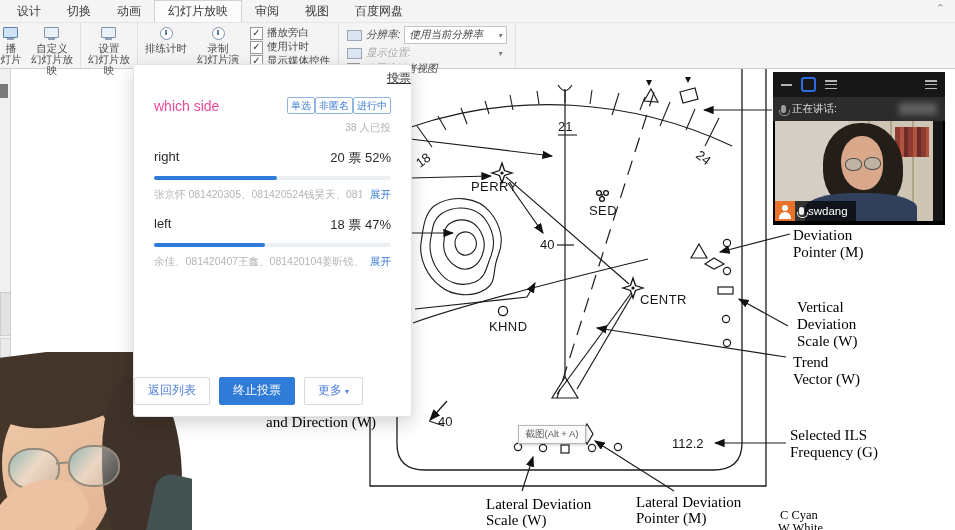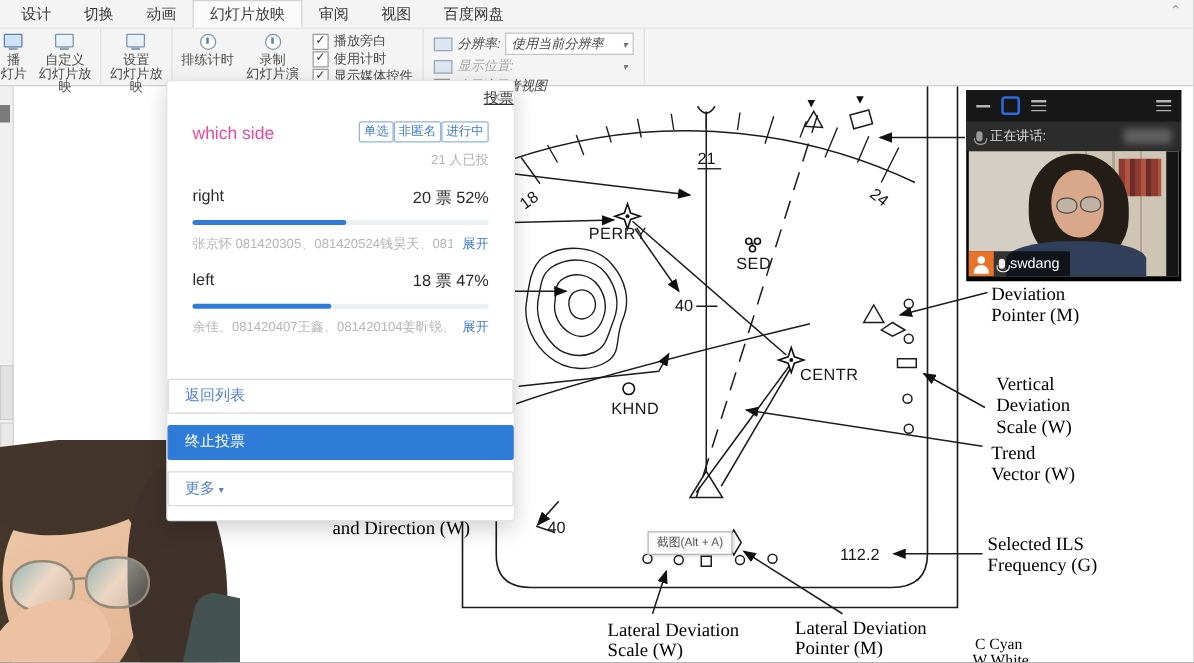--- a/index.html
+++ b/index.html
@@ -64,21 +64,21 @@
   .p-tags{display:flex;gap:0;}
   .p-tag{font-size:10px;color:#3b7ad6;border:1px solid #8fb4e6;border-radius:2px;
          padding:0 3px;height:15px;line-height:15px;}
   .p-voted{text-align:right;font-size:10.5px;color:#b3b3b3;margin-top:7px;}
   .p-orow{display:flex;justify-content:space-between;font-size:13px;color:#2b2b2b;margin-top:14px;}
   .p-bar{height:4px;background:#edf0f3;margin-top:9px;border-radius:2px;}
   .p-fill{height:4px;background:#2e7bd8;border-radius:2px;}
   .p-vrow{display:flex;align-items:center;margin-top:8px;font-size:10.5px;color:#b5b5b5;}
   .p-voters{flex:1;white-space:nowrap;overflow:hidden;}
   .p-expand{color:#3b7ad6;margin-left:8px;flex:0 0 auto;}
-  .p-foot{position:absolute;left:0;bottom:11px;width:100%;display:flex;justify-content:flex-start;gap:9px;flex-direction:column;}
+  .p-foot{position:absolute;left:0;bottom:11px;width:100%;display:flex;justify-content:flex-start;gap:9px;}
   .p-btn{height:26px;line-height:24px;font-size:12px;border:1px solid #d9d9d9;border-radius:2px;
          background:#fff;color:#4f7fd9;padding:0 13px;}
   .p-btn.primary{background:#2e7bd8;border-color:#2e7bd8;color:#fff;}
   .p-btn .mcaret{font-size:8px;color:#4f7fd9;margin-left:3px;}
 
   
   #vc{position:absolute;left:773px;top:72px;width:172px;height:153px;z-index:8;background:#000;}
   .vc-head{height:25px;background:#171717;display:flex;align-items:center;padding:0 8px;gap:9px;}
   .vch-min{width:11px;height:2px;background:#b5b5b5;}
   .vch-grid{width:11px;height:11px;border:2px solid #2d6be4;border-radius:3px;}
@@ -385,21 +385,21 @@
     </div>
     <div class="p-body">
       <div class="p-qrow">
         <span class="p-q">which side</span>
         <span class="p-tags">
           <span class="p-tag">单选</span>
           <span class="p-tag">非匿名</span>
           <span class="p-tag">进行中</span>
         </span>
       </div>
-      <div class="p-voted">21 人已投</div>
+      <div class="p-voted">38 人已投</div>
 
       <div class="p-orow">
         <span>right</span>
         <span>20 票 52%</span>
       </div>
       <div class="p-bar">
         <div class="p-fill" style="width: 52%;"></div>
       </div>
       <div class="p-vrow">
         <span class="p-voters">张京怀 081420305、081420524钱昊天、081420503雷...</span>

